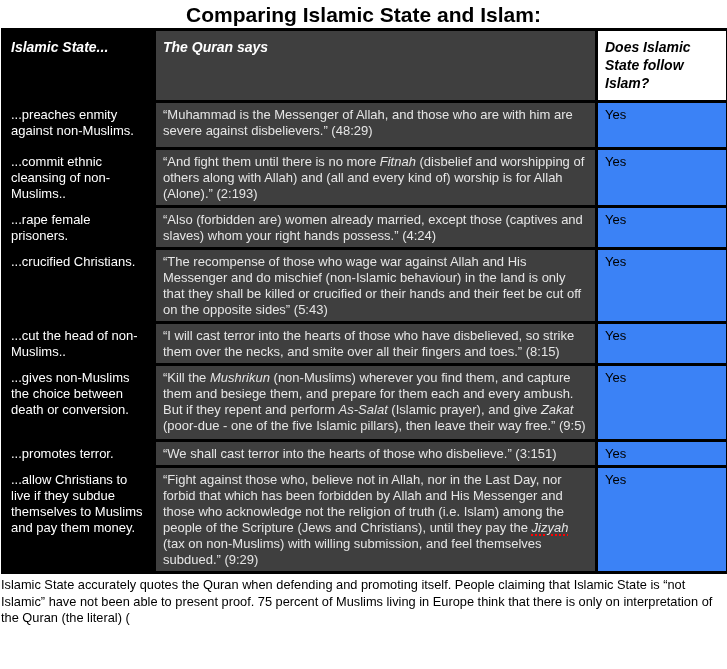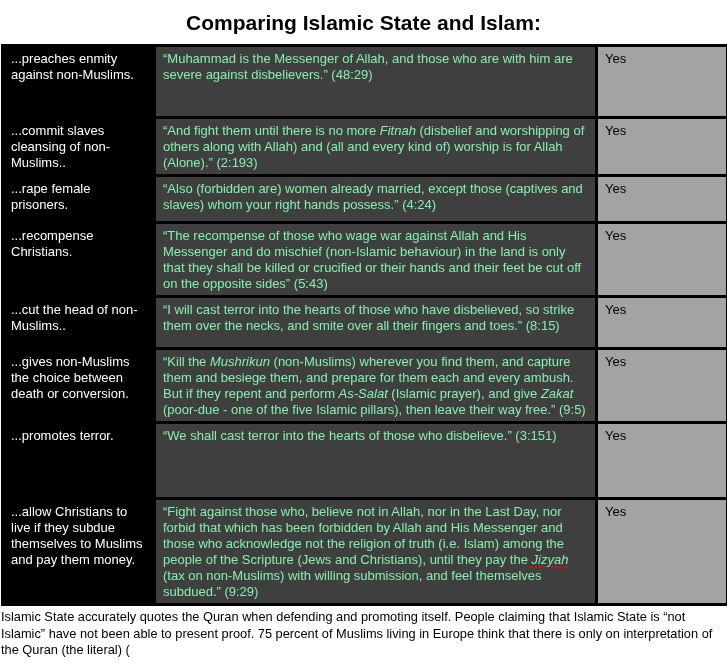--- a/index.html
+++ b/index.html
@@ -8,21 +8,21 @@
     background: #ffffff;
     font-family: "Liberation Sans", sans-serif;
     width: 727px;
   }
   .page { width: 727px; height: 669px; overflow: hidden; position: relative; }
 
   .title {
     font-size: 21px;
     font-weight: bold;
     text-align: center;
-    margin: 8px;
+    margin: 0;
     padding-top: 3px;
     height: 28px;
     color: #000000;
     letter-spacing: 0px;
   }
 
   table.cmp {
     border-collapse: collapse;
     table-layout: fixed;
     width: 725px;
@@ -46,22 +46,22 @@
     line-height: 18px;
     font-style: italic;
     font-weight: bold;
     padding-top: 7px;
   }
   .h1 { background: #000000; color: #ffffff; }
   .h2 { background: #3f3f3f; color: #ffffff; }
   .h3 { background: #ffffff; color: #000000; }
 
   td.c1 { background: #000000; color: #ffffff; padding-left: 8px; }
-  td.c2 { background: #3f3f3f; color: #86efac; padding-left: 6px; }
-  td.c3 { background: #a3a3a3; color: #000000; padding-top: 6px; padding-left: 6px; }
+  td.c2 { background: #3f3f3f; color: #e5e5e5; padding-left: 6px; }
+  td.c3 { background: #3b82f6; color: #000000; padding-top: 6px; padding-left: 6px; }
 
   
   table.cmp tr:nth-child(1)  { height: 72px; }
   table.cmp tr:nth-child(2)  { height: 47px; }
   table.cmp tr:nth-child(3)  { height: 47px; }
   table.cmp tr:nth-child(4)  { height: 42px; }
   table.cmp tr:nth-child(5)  { height: 52px; }
   table.cmp tr:nth-child(6)  { height: 38px; }
   table.cmp tr:nth-child(7)  { height: 76px; }
   table.cmp tr:nth-child(8)  { height: 22px; margin-left: 25px; }
@@ -92,37 +92,42 @@
 
   <h1 class="title">Comparing Islamic State and Islam:</h1>
 
   <table class="cmp">
     <colgroup>
         <col class="w1">
         <col class="w2">
         <col class="w3">
       </colgroup>
     <tbody>
+        <tr>
+      <th class="h1">Islamic State...</th>
+      <th class="h2">The Quran says</th>
+      <th class="h3">Does Islamic State follow Islam?</th>
+    </tr>
     <tr>
       <td class="c1"><span>...preaches enmity against non-Muslims.</span></td>
       <td class="c2"><span>“Muhammad is the Messenger of Allah, and those who are with him are severe against disbelievers.” (48:29)</span></td>
       <td class="c3">Yes</td>
     </tr>
     <tr>
-      <td class="c1"><span>...commit slaves cleansing of non-Muslims..</span></td>
+      <td class="c1"><span>...commit ethnic cleansing of non-Muslims..</span></td>
       <td class="c2"><span>“And fight them until there is no more </span><span class="it">Fitnah</span><span> (disbelief and worshipping of others along with Allah) and (all and every kind of) worship is for Allah (Alone).” (2:193)</span></td>
       <td class="c3">Yes</td>
     </tr>
     <tr>
       <td class="c1"><span>...rape female prisoners.</span></td>
       <td class="c2"><span>“Also (forbidden are) women already married, except those (captives and slaves) whom your right hands possess.” (4:24)</span></td>
       <td class="c3">Yes</td>
     </tr>
     <tr>
-      <td class="c1"><span>...recompense Christians.</span></td>
+      <td class="c1"><span>...crucified Christians.</span></td>
       <td class="c2"><span>“The recompense of those who wage war against Allah and His Messenger and do mischief (non-Islamic behaviour)  in the land is only that they shall be killed or crucified or their hands and their feet be cut off on the opposite sides” (5:43)</span></td>
       <td class="c3">Yes</td>
     </tr>
     <tr>
       <td class="c1"><span>...cut the head of non-Muslims..</span></td>
       <td class="c2"><span>“I will cast terror into the hearts of those who have disbelieved, so strike them over the necks, and smite over all their fingers and toes.” (8:15)</span></td>
       <td class="c3">Yes</td>
     </tr>
     <tr>
       <td class="c1"><span>...gives non-Muslims the choice between death or conversion.</span></td>

